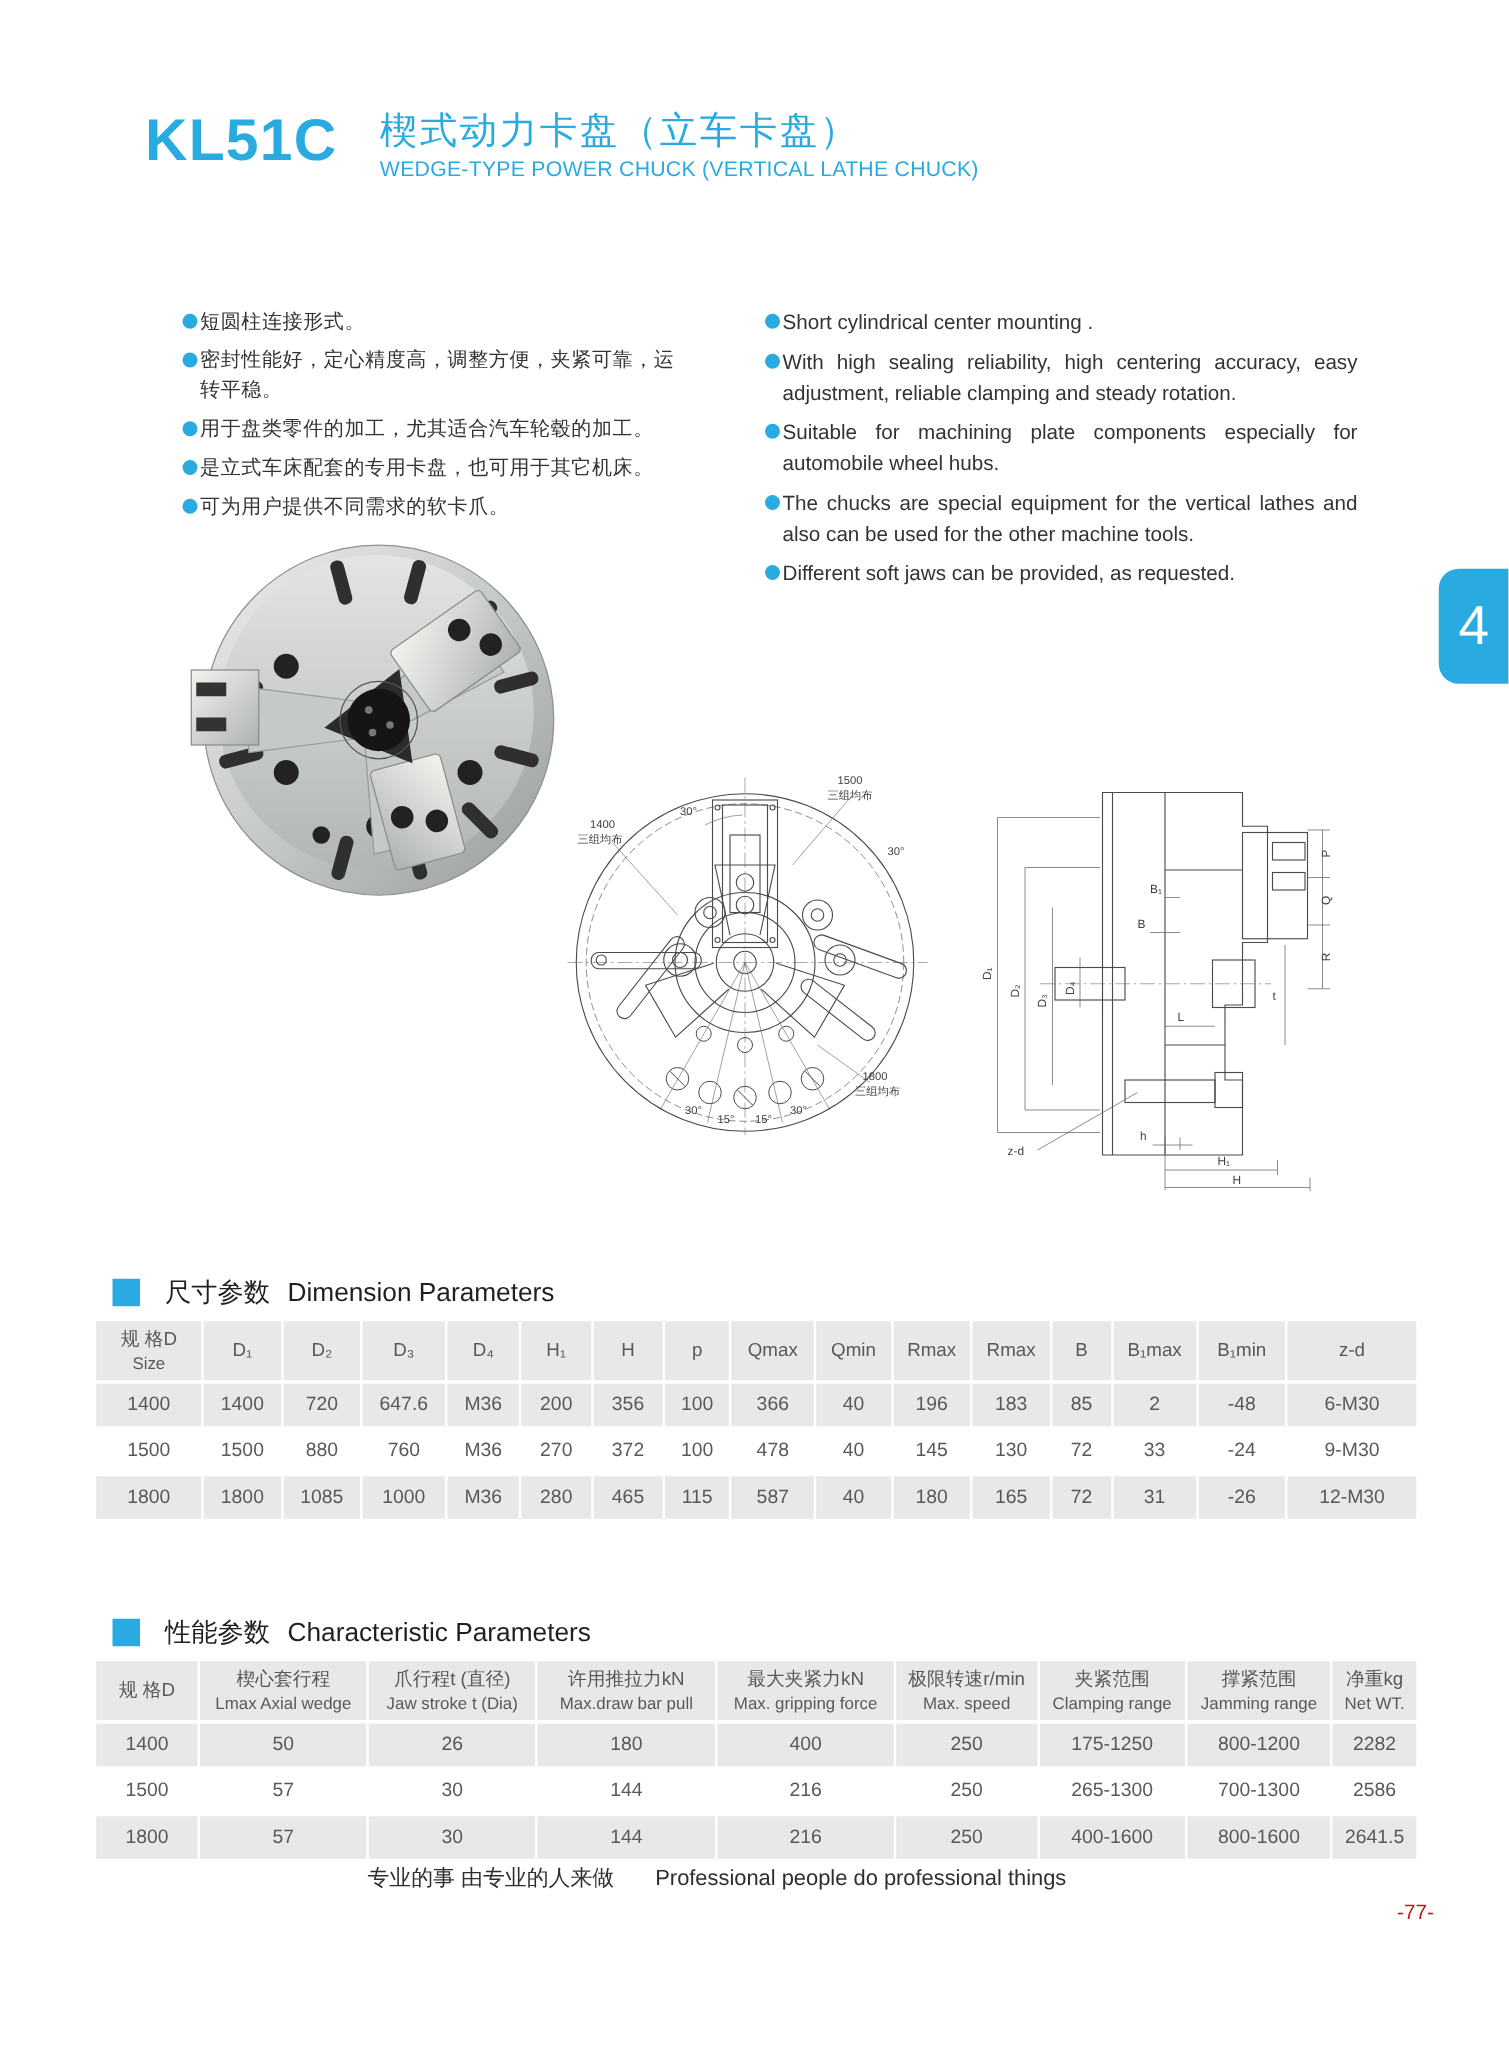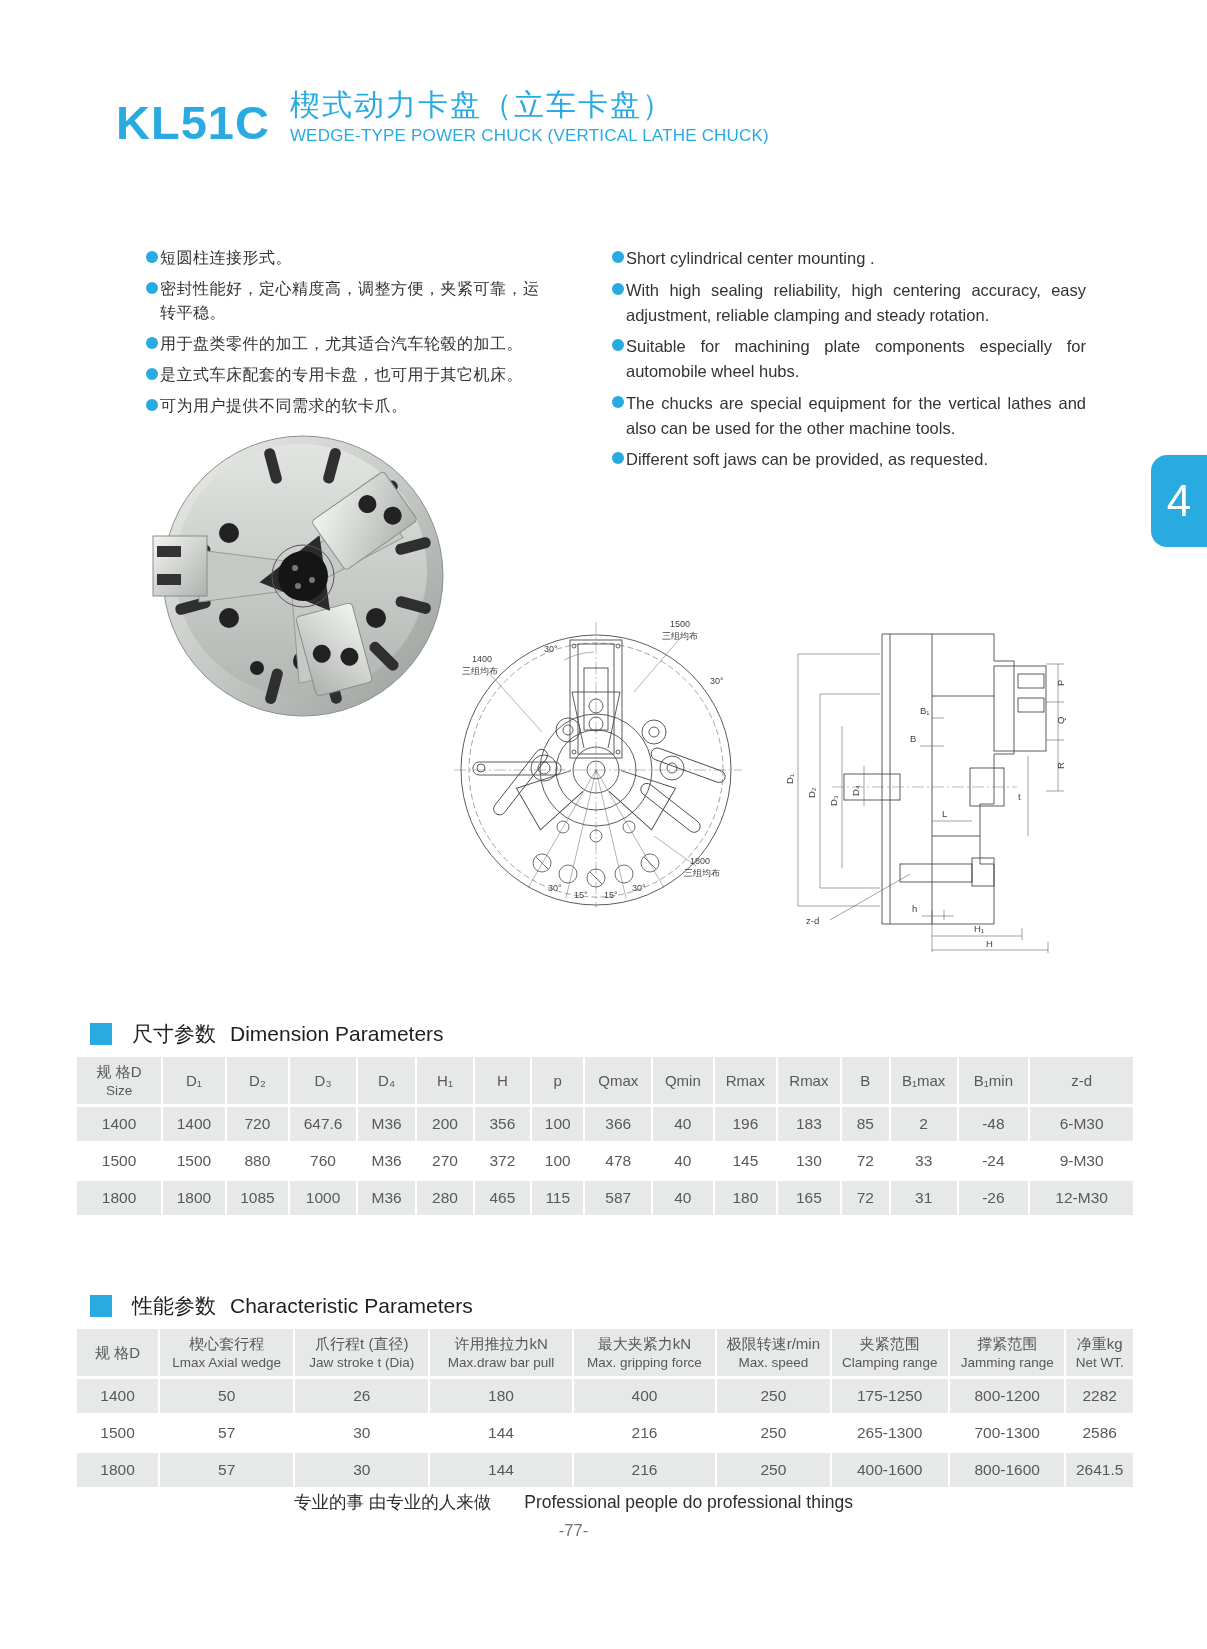--- a/index.html
+++ b/index.html
@@ -1,20 +1,20 @@
 <!DOCTYPE html>
 <html><head>
 <meta charset="utf-8">
 <style>
   *{margin:0;padding:0;box-sizing:border-box}
   html,body{background:#fff}
   .page{position:relative;width:1207px;height:1649px;margin:0 auto;background:#fff;
         font-family:"Liberation Sans","DejaVu Sans",sans-serif;color:#333;overflow:hidden}
   
-  .hdr{position:absolute;left:116px;top:88px;display:flex;gap:20px;align-items:flex-end}
+  .hdr{position:absolute;left:116px;top:88px;display:flex;gap:34px;align-items:flex-start}
   .model{color:#29abe2;font-size:47px;font-weight:bold;line-height:1;letter-spacing:1px}
   .title-cn{color:#29abe2;font-size:30px;font-weight:normal;letter-spacing:2px;line-height:1.1}
   .title-en{color:#29abe2;font-size:17px;margin-top:5px;letter-spacing:.2px}
   
   .features{position:absolute;list-style:none}
   .features li{display:flex;gap:2px;margin-bottom:7px;line-height:1.5}
   .dot{flex:0 0 auto;width:12px;height:12px;border-radius:50%;background:#29abe2;margin-top:5px}
   .features.cn{left:146px;top:246px;width:398px;font-size:16px;letter-spacing:.5px}
   .features.en{left:612px;top:246px;width:474px;font-size:16.5px}
   .features.en .ftext{text-align:justify}
@@ -30,21 +30,21 @@
   
   .data-table{position:absolute;left:75px;width:1060px;border-collapse:separate;border-spacing:2px 3px;table-layout:fixed}
   .data-table th,.data-table td{background:#e7e8e8;text-align:center;vertical-align:middle;color:#58595b;font-weight:normal}
   .data-table th{font-size:15px;padding:5px 2px;line-height:1.3}
   .data-table th .en{font-size:13.5px}
   .data-table td{font-size:15.5px;padding:8px 2px}
   .data-table tbody tr:nth-child(2) td{background:#fff}
   
   .footer-slogan{position:absolute;left:0;top:1490px;width:1147px;text-align:center;font-size:17.5px;color:#2e2e2e}
   .footer-slogan .en{margin-left:28px}
-  .page-number{position:absolute;left:0;top:1521px;width:1147px;text-align:center;font-size:16.5px;color:#737373}
+  .page-number{position:absolute;left:0;top:1521px;width:1147px;text-align:right;font-size:16.5px;color:#b91c1c}
 </style>
 </head>
 <body>
 
 <div class="page">
 
   <div class="hdr">
     <div class="model">KL51C</div>
     <div>
       <div class="title-cn">楔式动力卡盘（立车卡盘）</div>

